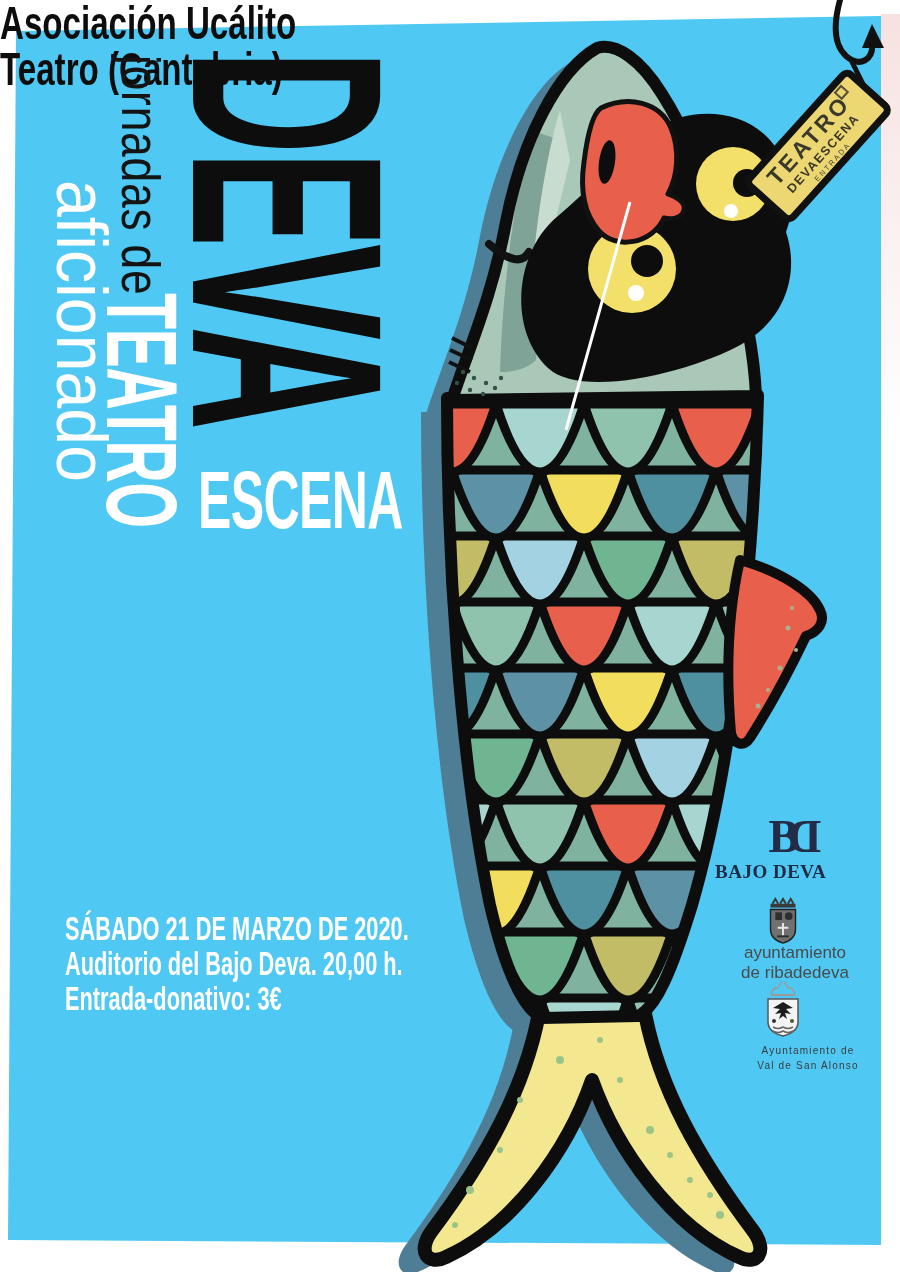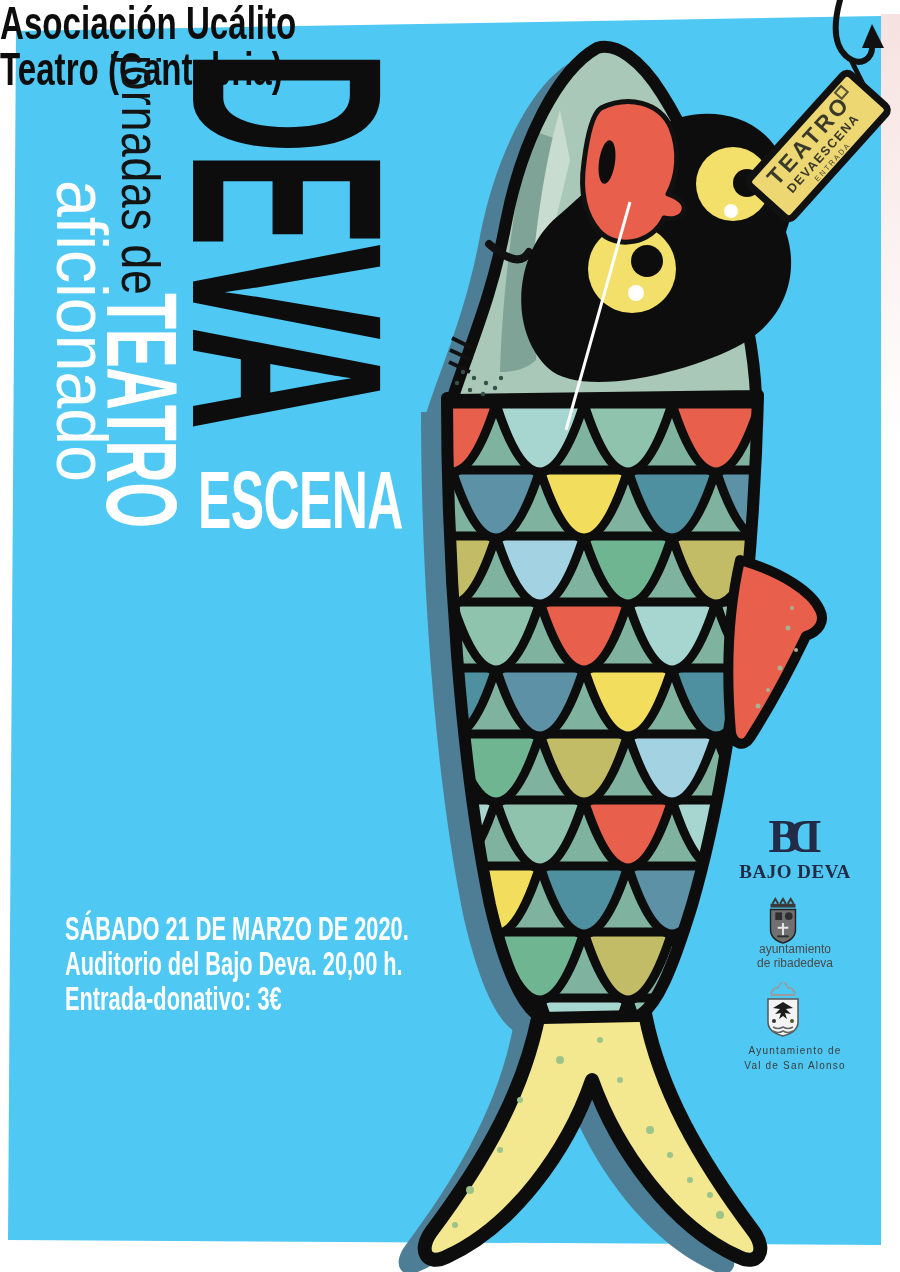--- a/index.html
+++ b/index.html
@@ -29,28 +29,28 @@
   #banner-title{position:absolute;left:55px;top:2px;font-size:104px;font-weight:700;color:#F2705C;
         line-height:1;transform:scaleX(.70);transform-origin:0 0;white-space:nowrap;letter-spacing:-2px;}
   #banner-sub{position:absolute;left:62px;top:100px;font-size:30px;font-weight:700;color:#111111;
         line-height:1;transform:scaleX(.52);transform-origin:0 0;white-space:nowrap;}
   #details{left:65px;top:911px;font-size:33px;font-weight:700;color:#ffffff;
         line-height:35px;transform:scaleX(.66);transform-origin:0 0;z-index:3;position:absolute;white-space:nowrap;}
   #sponsors{position:absolute;left:700px;top:805px;width:190px;z-index:3;color:#232C47;}
   #mono{position:absolute;left:60px;top:5px;width:70px;text-align:center;
         font-family:"Liberation Serif",serif;font-weight:700;font-size:46px;color:#232C47;}
   #mono .flip{display:inline-block;transform:scaleX(-1);margin-left:-11px;}
-  #bajo-deva-label{position:absolute;left:15px;top:56px;width:160px;text-align:center;
+  #bajo-deva-label{position:absolute;left:15px;top:56px;width:160px;
         font-family:"Liberation Serif",serif;font-weight:700;font-size:19px;letter-spacing:.5px;color:#232C47;}
   .crest{position:absolute;}
   #riba-crest{left:62px;top:92px;}
   #riba-caption{position:absolute;left:10px;top:138px;width:170px;text-align:center;
-        font-size:12px;line-height:1.15;color:#4a4a4a;}
+        font-size:17px;line-height:1.15;color:#4a4a4a;}
   #val-crest{left:60px;top:177px;}
-  #val-caption{position:absolute;left:2px;top:238px;width:186px;text-align:center;
+  #val-caption{position:absolute;left:15px;top:238px;width:186px;text-align:center;
         font-size:10px;letter-spacing:1.2px;line-height:1.5;color:#3c3c3c;}
 </style>
 </head>
 <body>
 
 <div id="page">
 
   <div id="blue-panel"></div>
   <div id="edge-tint"></div>
 

